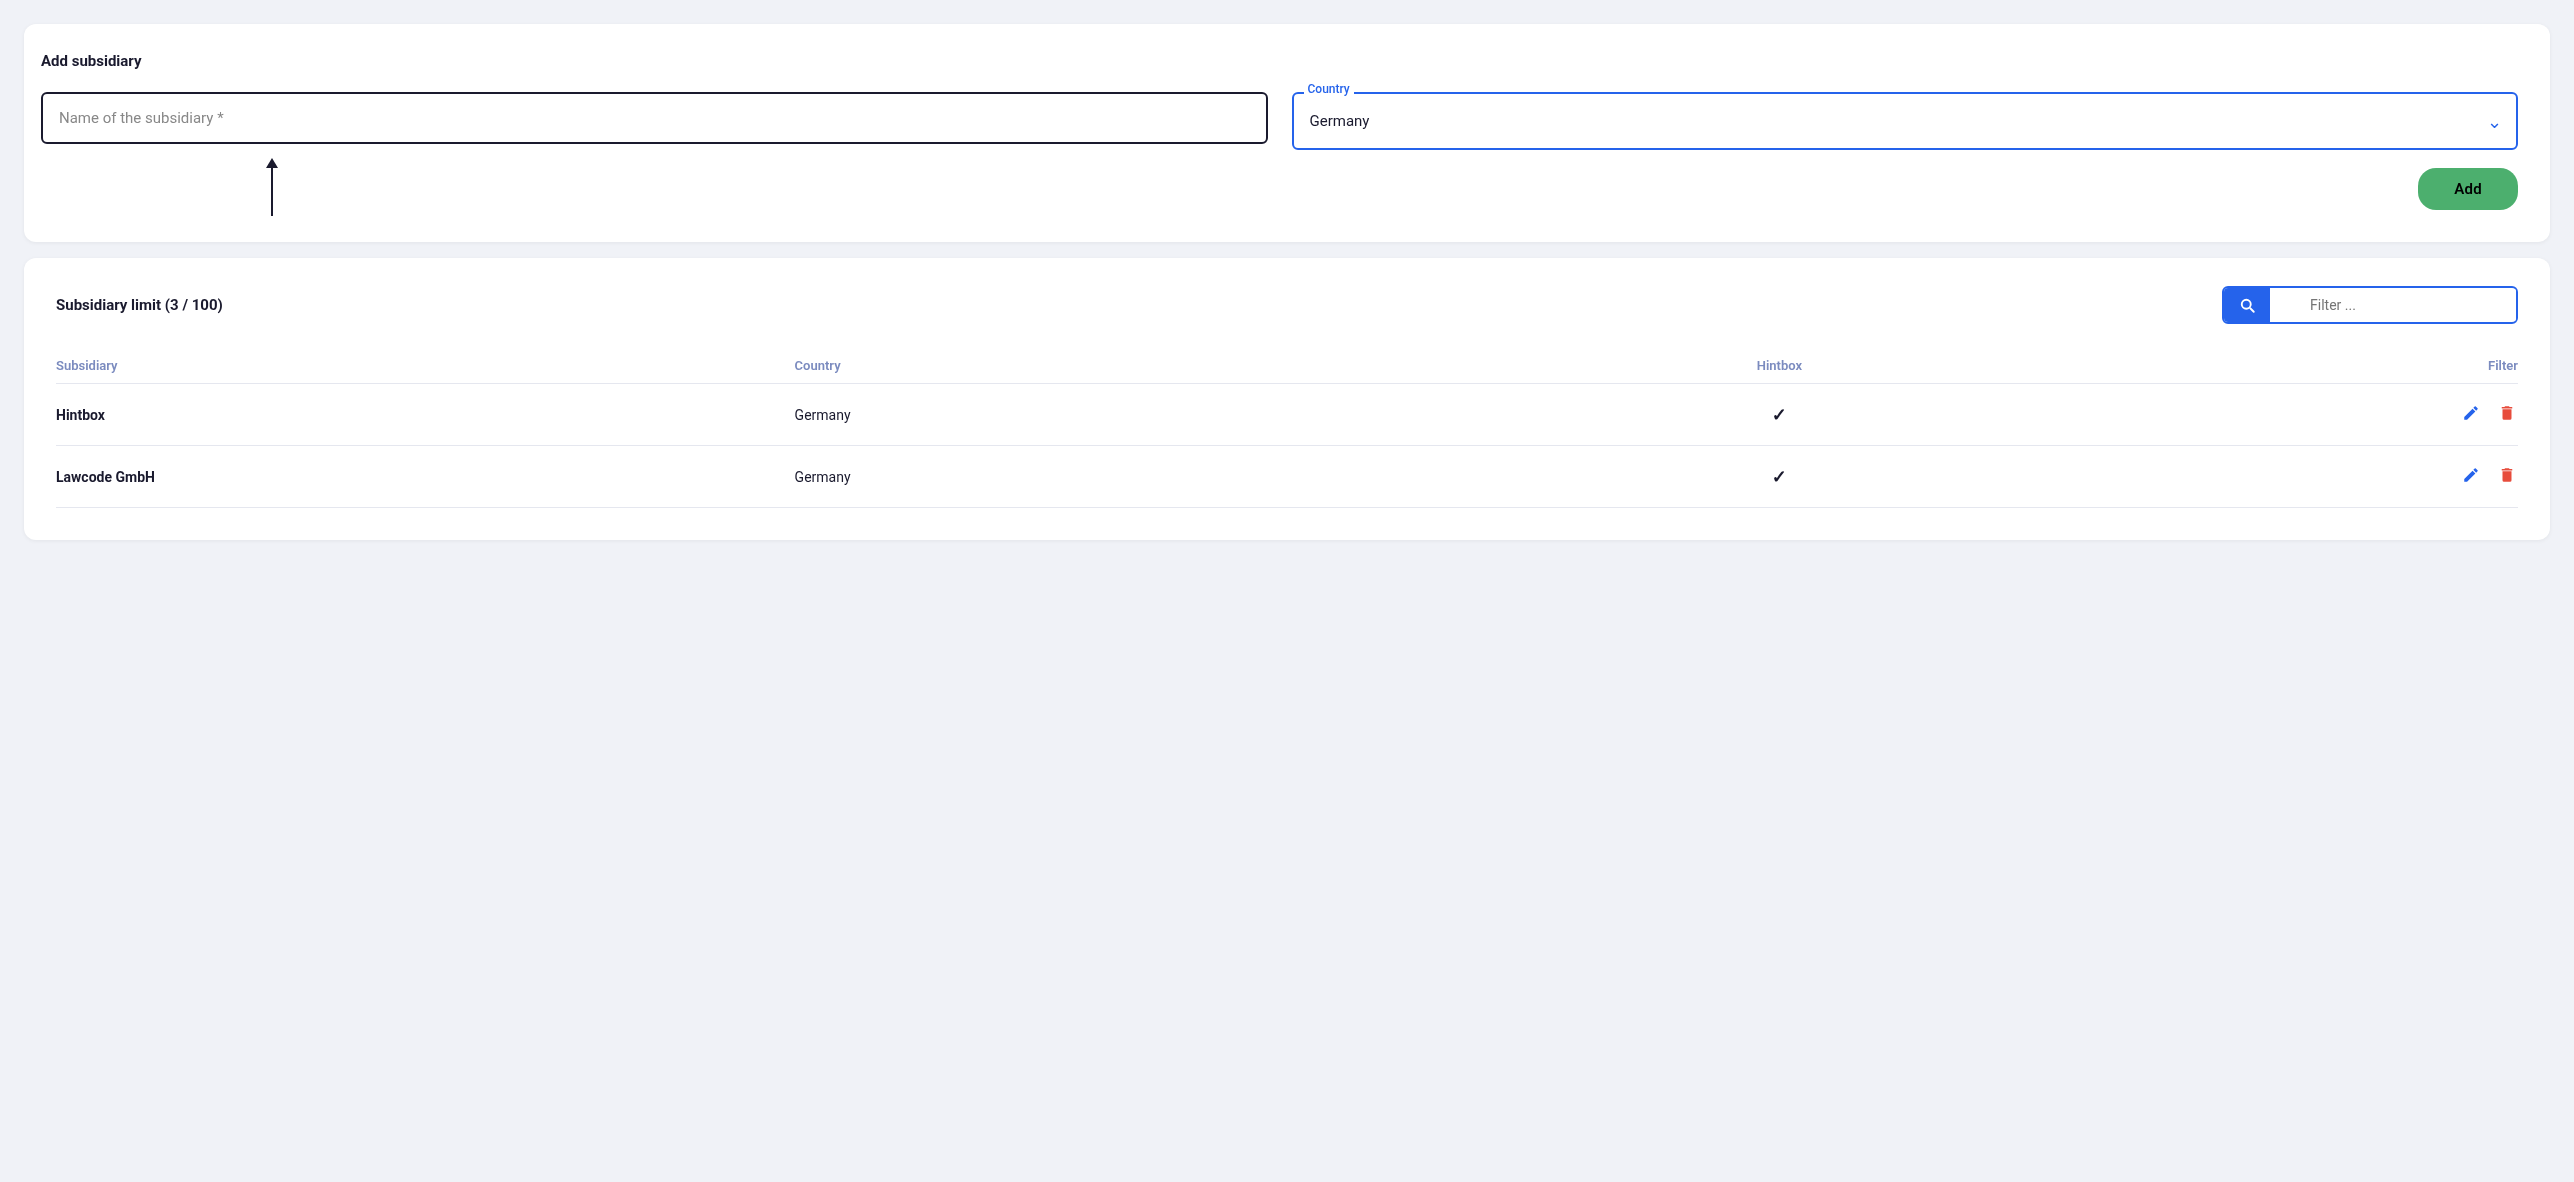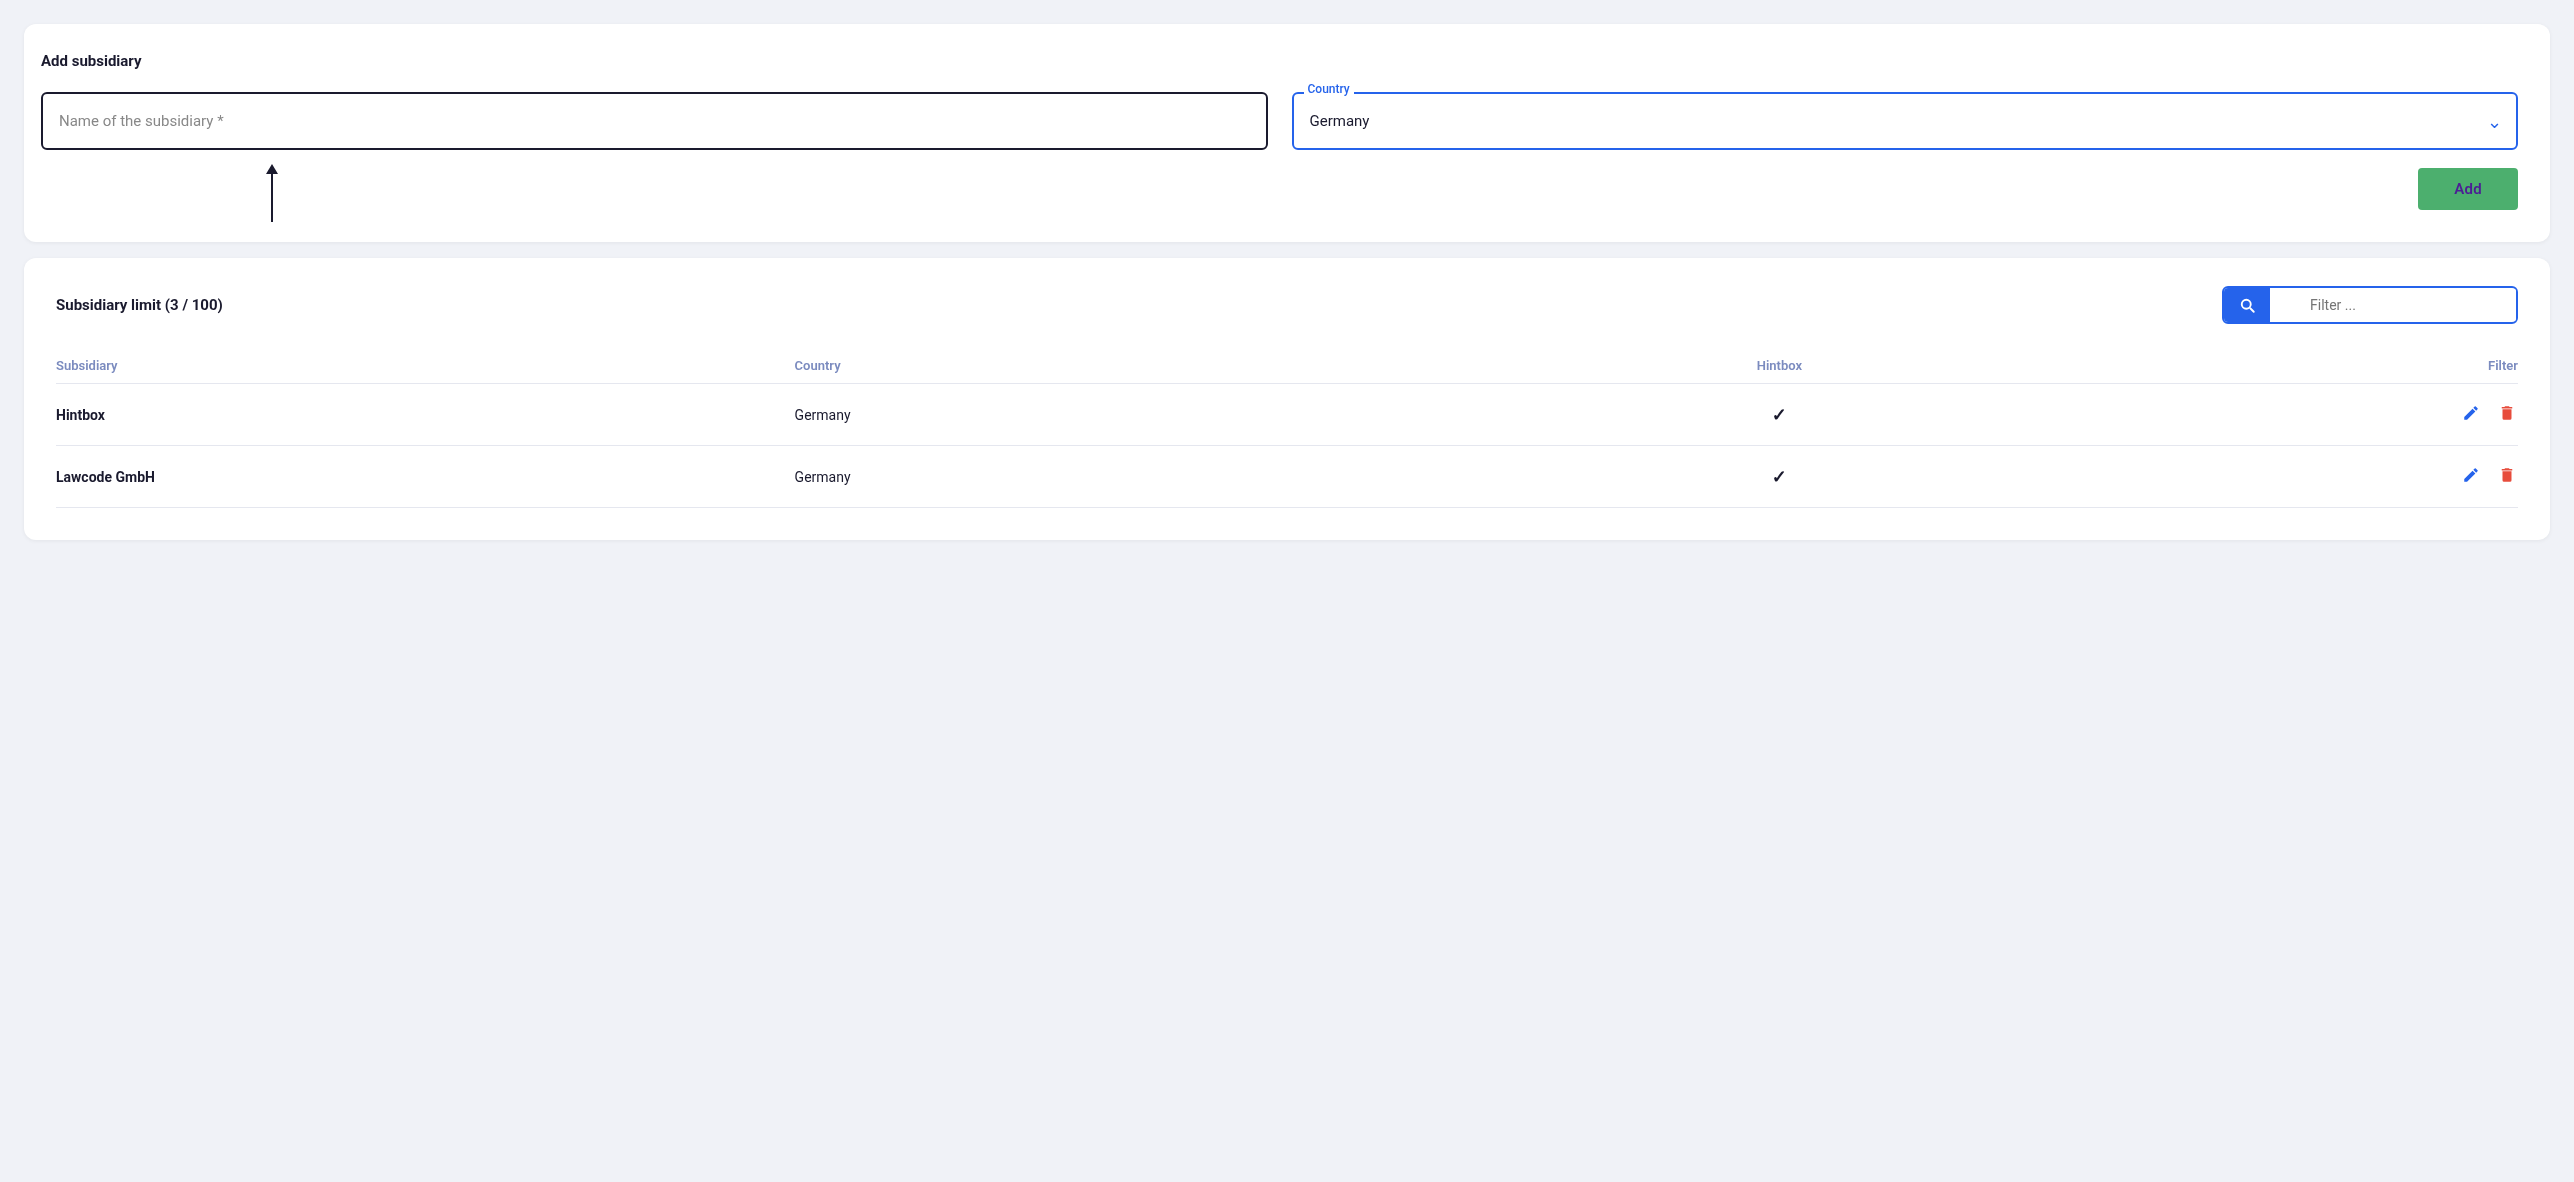--- a/index.html
+++ b/index.html
@@ -36,21 +36,21 @@
       align-items: flex-start;
     }
 
     .name-field-wrapper {
       flex: 1;
       position: relative;
     }
 
     .name-input {
       width: 100%;
-      height: 58px;
+      height: 52px;
       border: 2.5px solid #1a1a2e;
       border-radius: 6px;
       padding: 0 16px;
       font-size: 15px;
       color: #a21caf;
       outline: none;
       background: #fff;
     }
 
     .name-input::placeholder {
@@ -125,23 +125,23 @@
     }
 
     .add-btn-row {
       display: flex;
       justify-content: flex-end;
       margin-top: 18px;
     }
 
     .add-btn {
       background: #4caf6e;
-      color: #4c1d95;
+      color: #000000;
       border: none;
-      border-radius: 4px;
+      border-radius: 18px;
       padding: 12px 36px;
       font-size: 15px;
       font-weight: 600;
       cursor: pointer;
       letter-spacing: 0.3px;
     }
 
     .subsidiary-list-card {
       background: #ffffff;
       border-radius: 12px;

